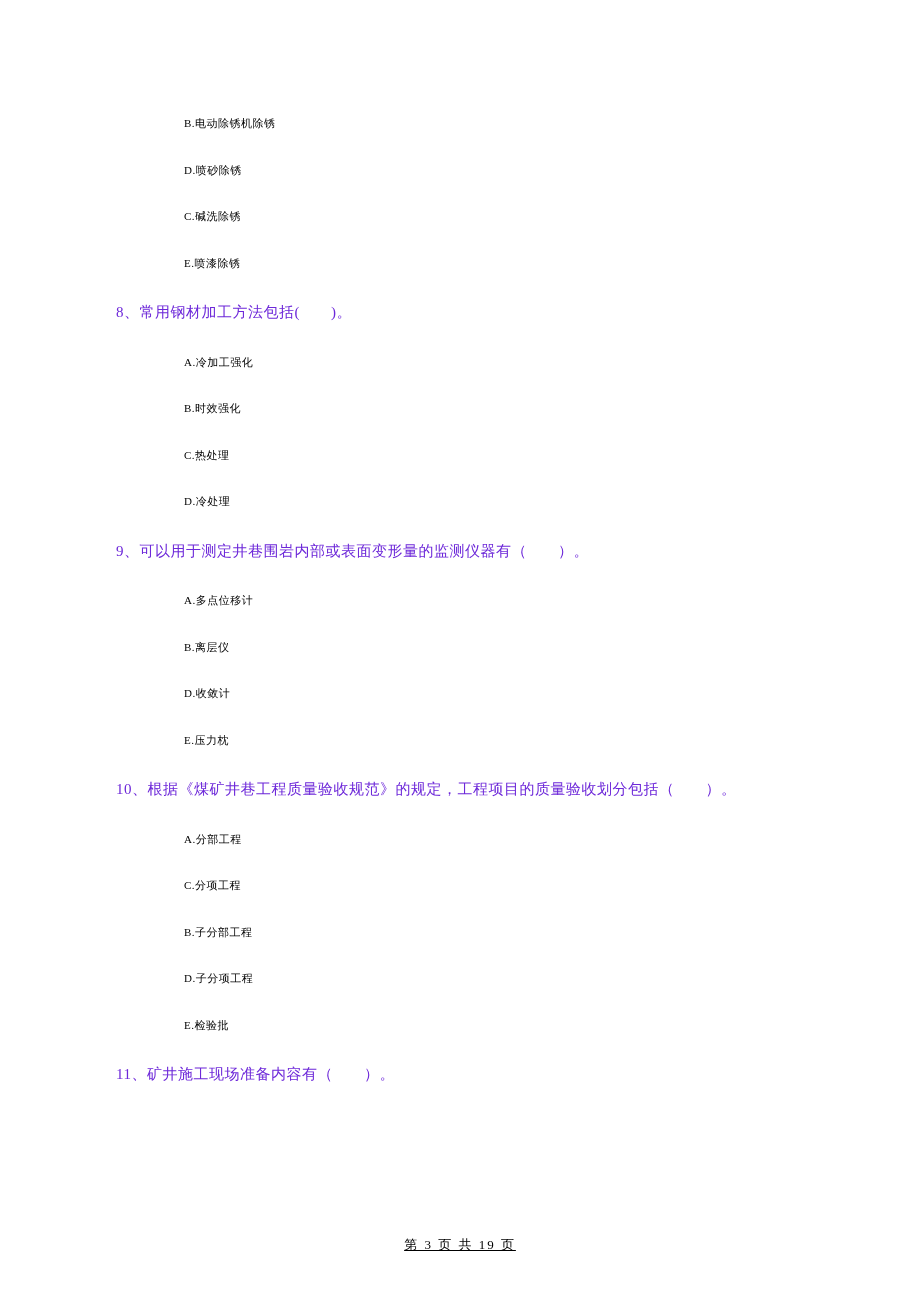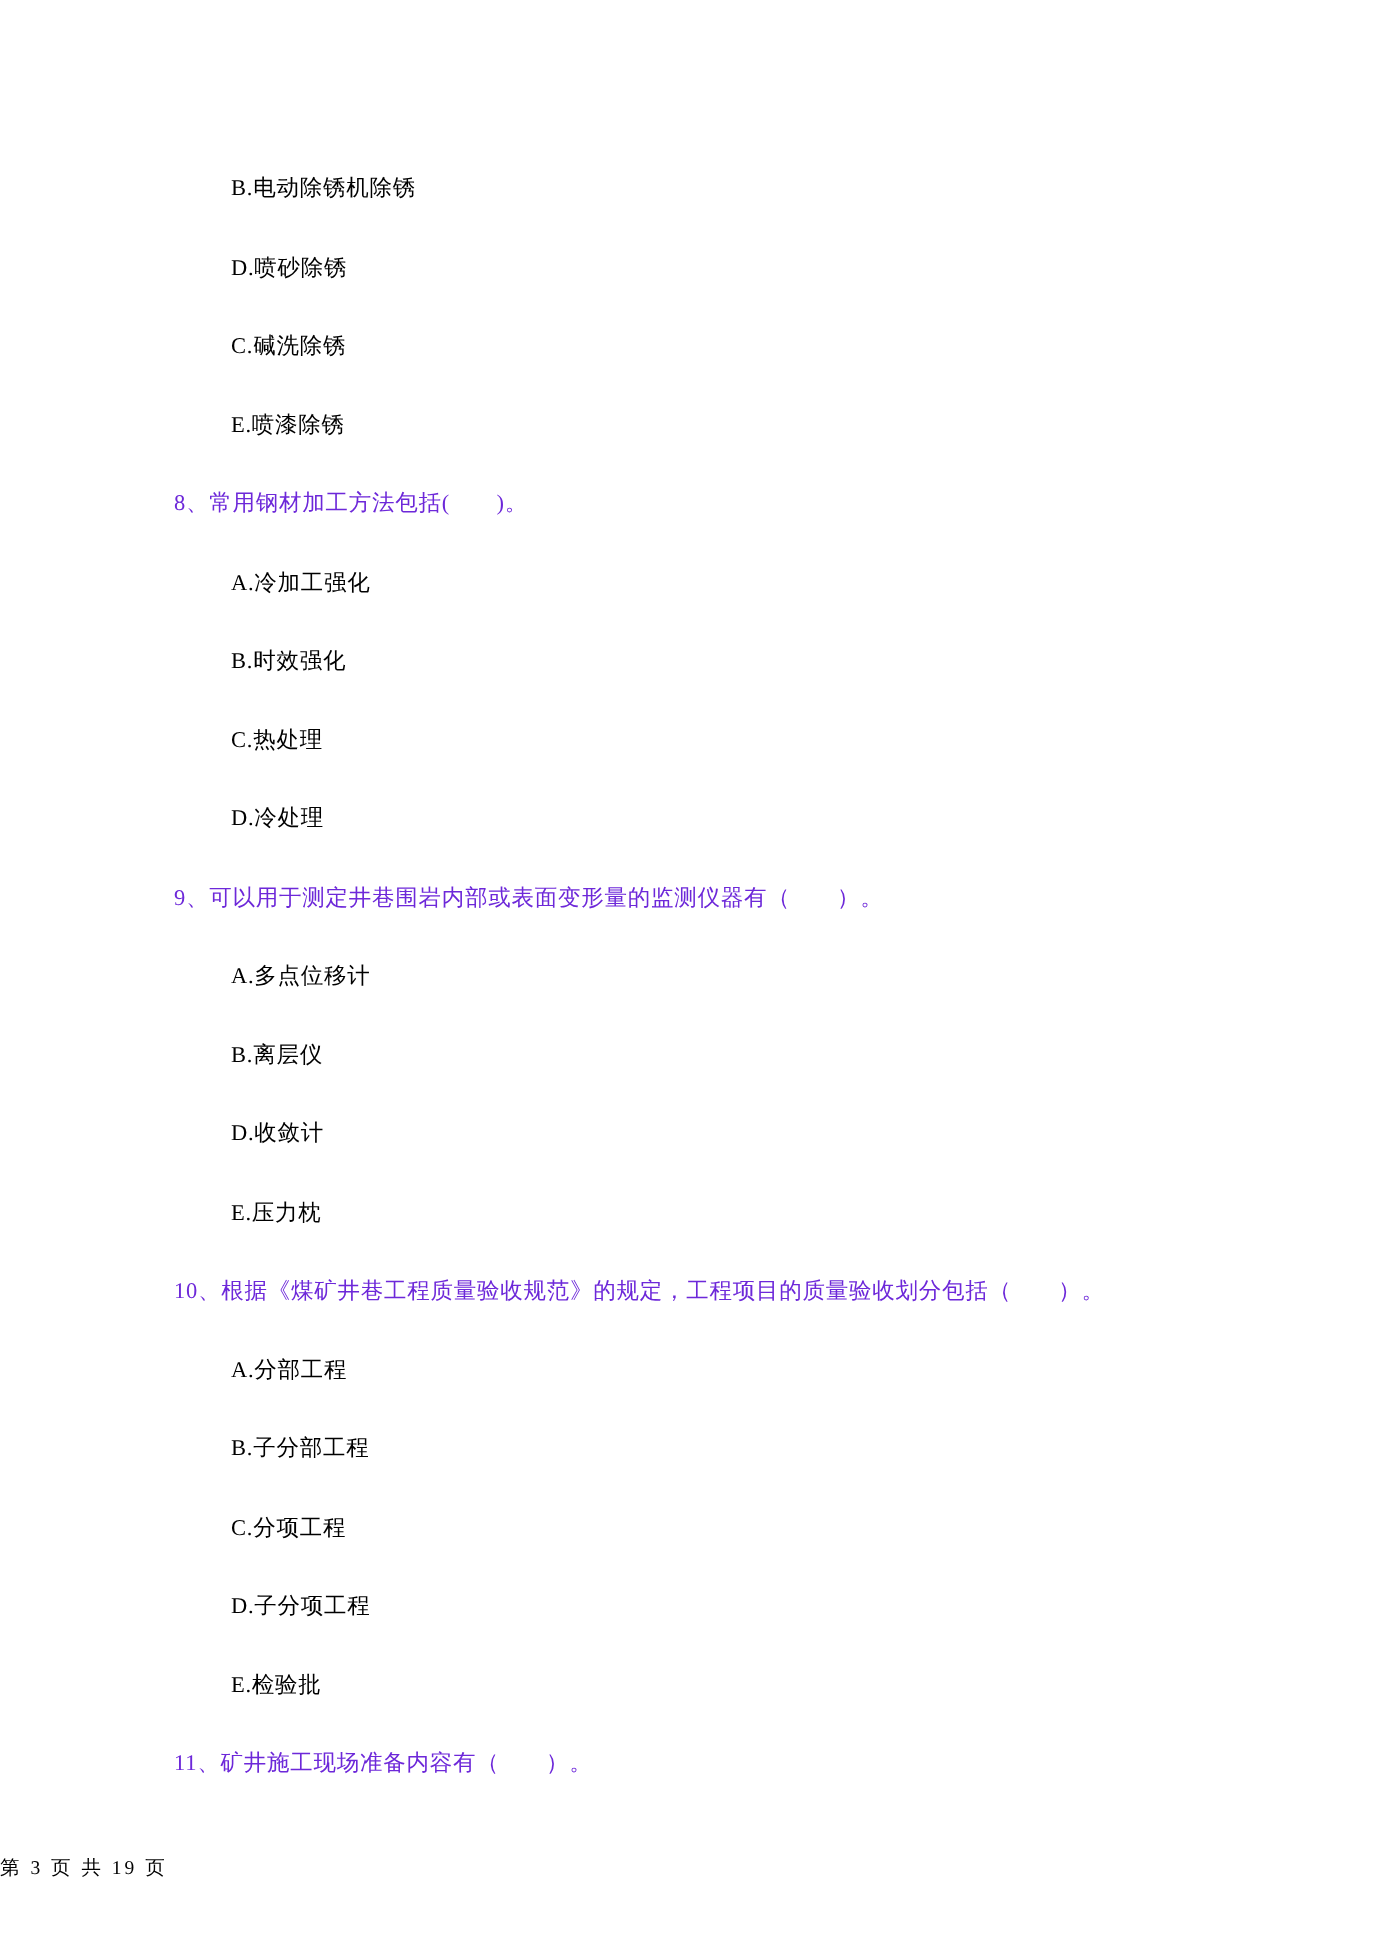--- a/index.html
+++ b/index.html
@@ -7,42 +7,44 @@
       width: 920px;
       height: 1302px;
       background: #ffffff;
       font-family: "SimSun", "宋体", serif;
       position: relative;
     }
     .page {
       padding: 115px 116px 0 116px;
     }
     .option {
-      font-size: 15px;
+      font-size: 11px;
       color: #000000;
       letter-spacing: 0.5px;
-      margin-left: 38px;
+      margin-left: 68px;
       margin-bottom: 30px;
       line-height: 1.5;
     }
     .question {
       font-size: 15px;
       color: #6d28d9;
       letter-spacing: 0.5px;
       margin-bottom: 30px;
       line-height: 1.5;
     }
     .footer {
       position: absolute;
       bottom: 48px;
       width: 920px;
       left: 0;
+      text-align: center;
       font-size: 13px;
       color: #000000;
       letter-spacing: 2px;
+      text-decoration: underline;
     }
   </style>
 </head>
 <body>
 
 <div class="page">
 
   <div class="option">B.电动除锈机除锈</div>
   <div class="option">D.喷砂除锈</div>
   <div class="option">C.碱洗除锈</div>
@@ -55,22 +57,22 @@
   <div class="option">D.冷处理</div>
 
   <div class="question">9、可以用于测定井巷围岩内部或表面变形量的监测仪器有（　　）。</div>
   <div class="option">A.多点位移计</div>
   <div class="option">B.离层仪</div>
   <div class="option">D.收敛计</div>
   <div class="option">E.压力枕</div>
 
   <div class="question">10、根据《煤矿井巷工程质量验收规范》的规定，工程项目的质量验收划分包括（　　）。</div>
   <div class="option">A.分部工程</div>
+  <div class="option">C.分项工程</div>
   <div class="option">B.子分部工程</div>
-  <div class="option">C.分项工程</div>
   <div class="option">D.子分项工程</div>
   <div class="option">E.检验批</div>
 
   <div class="question">11、矿井施工现场准备内容有（　　）。</div>
 
 </div>
 
 <div class="footer">第 3 页 共 19 页</div>
 
 </body></html>

